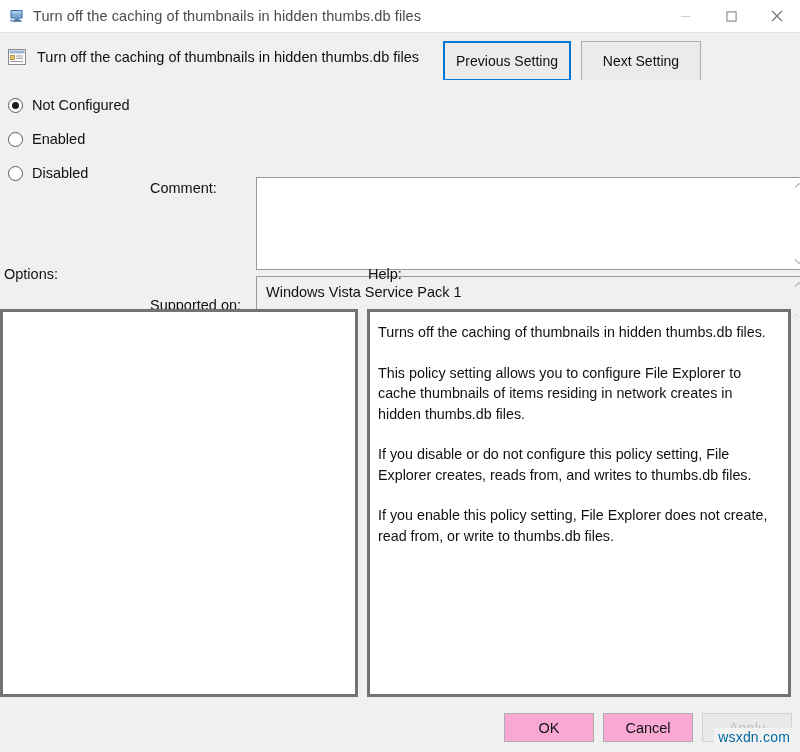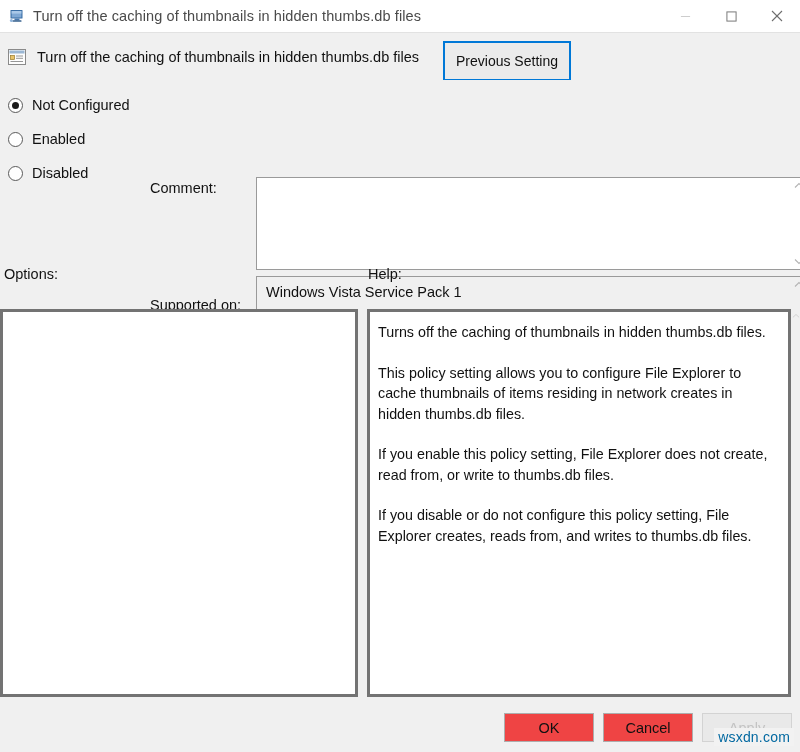--- a/index.html
+++ b/index.html
@@ -255,21 +255,21 @@
     top: 15px;
     display: flex;
     gap: 9px;
   }
   .fbtn {
     width: 90px;
     height: 29px;
     line-height: 27px;
     font-size: 14.5px;
     text-align: center;
-    background: #ef4444;
+    background: #f9a8d4;
     border: 1px solid #adadad;
     box-sizing: border-box;
     color: #111;
     font-family: "Liberation Sans", sans-serif;
   }
   .fbtn.disabled {
     color: #c3c3c3;
     background: #e9e9e9;
     border-color: #d3d3d3;
   }
@@ -330,20 +330,21 @@
       <rect x="3.5" y="8.5" width="4" height="4" fill="#e8c46a" stroke="#9a7a2a" stroke-width="0.7"></rect>
       <line x1="9" y1="9" x2="16" y2="9" stroke="#8a8a8a" stroke-width="0.9"></line>
       <line x1="9" y1="11.3" x2="16" y2="11.3" stroke="#8a8a8a" stroke-width="0.9"></line>
       <line x1="3.5" y1="14.5" x2="16" y2="14.5" stroke="#8a8a8a" stroke-width="0.9"></line>
     </svg>
   </span>
   <span class="header-title">Turn off the caching of thumbnails in hidden thumbs.db files</span>
 
   <div class="header-buttons">
     <button class="btn btn-prev focused">Previous Setting</button>
+    <button class="btn btn-next">Next Setting</button>
   </div>
 </div>
 
 <div class="form">
 
   <div class="radio-group">
     <div class="radio-row">
       <span class="radio checked"></span>
       <span class="radio-label">Not Configured</span>
     </div>
@@ -397,22 +398,22 @@
 
 <div class="panel panel-options">
   <div class="help-inner"></div>
 </div>
 <div class="panel-scroll-strip strip-options"></div>
 
 <div class="panel panel-help">
   <div class="help-inner">
     <p>Turns off the caching of thumbnails in hidden thumbs.db files.</p>
     <p>This policy setting allows you to configure File Explorer to cache thumbnails of items residing in network creates in hidden thumbs.db files.</p>
+    <p>If you disable or do not configure this policy setting, File Explorer creates, reads from, and writes to thumbs.db files.</p>
     <p>If you enable this policy setting, File Explorer does not create, read from, or write to thumbs.db files.</p>
-    <p>If you disable or do not configure this policy setting, File Explorer creates, reads from, and writes to thumbs.db files.</p>
   </div>
 </div>
 <div class="panel-scroll-strip strip-help">
   <span>
     <svg viewBox="0 0 9 6" width="8" height="6" style="margin-top:4px">
       <polyline points="1,4.5 4.5,1.3 8,4.5" fill="none" stroke="#cfcfcf" stroke-width="1"></polyline>
     </svg>
   </span>
 </div>
 

